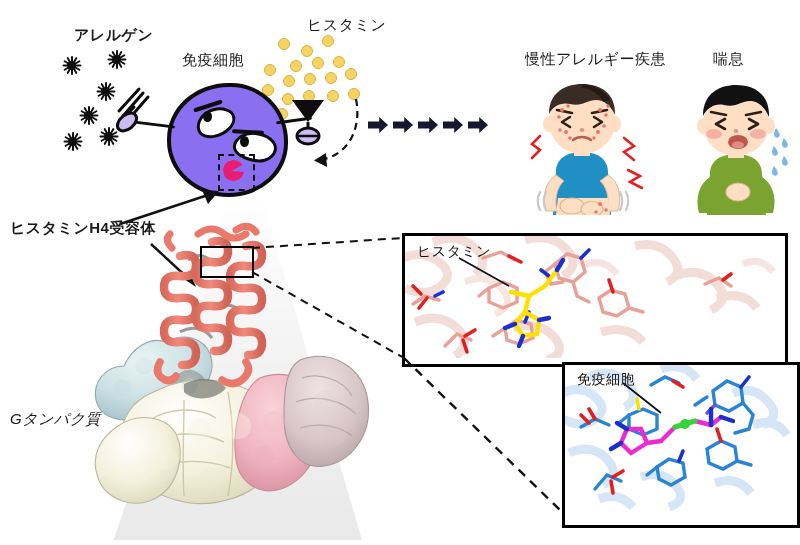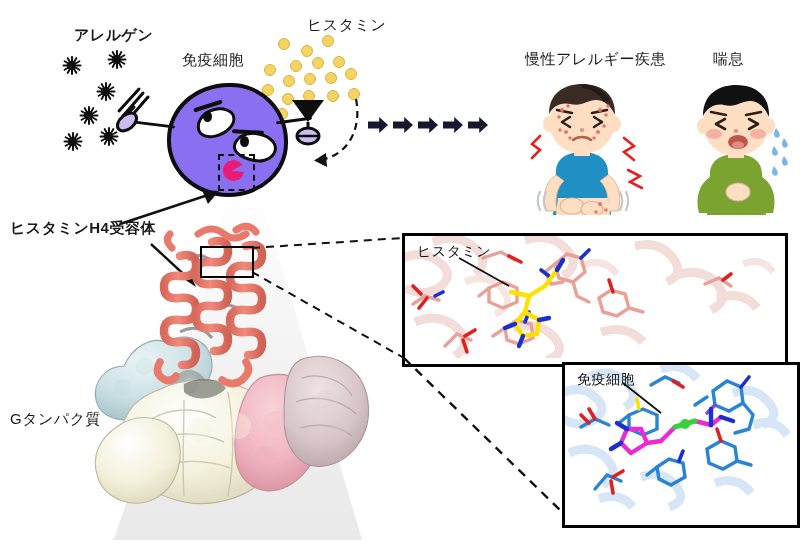--- a/index.html
+++ b/index.html
@@ -302,21 +302,21 @@
       <path d="M104 58 C107 62 109 65 107 67 C105 69 102 67 102 64 C102 62 103 60 104 58 Z"></path>
       <path d="M94 66 C97 70 99 73 97 75 C95 77 92 75 92 72 C92 70 93 68 94 66 Z"></path>
       <path d="M104 76 C107 80 109 83 107 85 C105 87 102 85 102 82 C102 80 103 78 104 76 Z"></path>
       <path d="M94 86 C97 90 99 93 97 95 C95 97 92 95 92 92 C92 90 93 88 94 86 Z"></path>
     </g>
   </svg>
 
   <div class="beam"></div>
 
   <div class="lbl" style="left:10px;top:219px;font-weight:bold;">ヒスタミンH4受容体</div>
-  <div class="lbl" style="left:10px;top:410px;">Gタンパク質</div>
+  <div class="lbl" style="left:10px;top:410px;font-style:italic;">Gタンパク質</div>
 
   <svg style="position:absolute;left:148px;top:240px;" width="60" height="52" viewBox="0 0 60 52">
     <path d="M3 4 L44 42" stroke="#111" stroke-width="2.4" fill="none"></path>
     <path d="M33 37 L48 47 L41 31 Z" fill="#111"></path>
   </svg>
 
   <svg style="position:absolute;left:150px;top:212px;z-index:5;" width="140" height="190" viewBox="0 0 140 190">
     <defs>
       <linearGradient id="hxg" x1="0" y1="0" x2="1" y2="0">
         <stop offset="0%" stop-color="#d86a5c"></stop>

